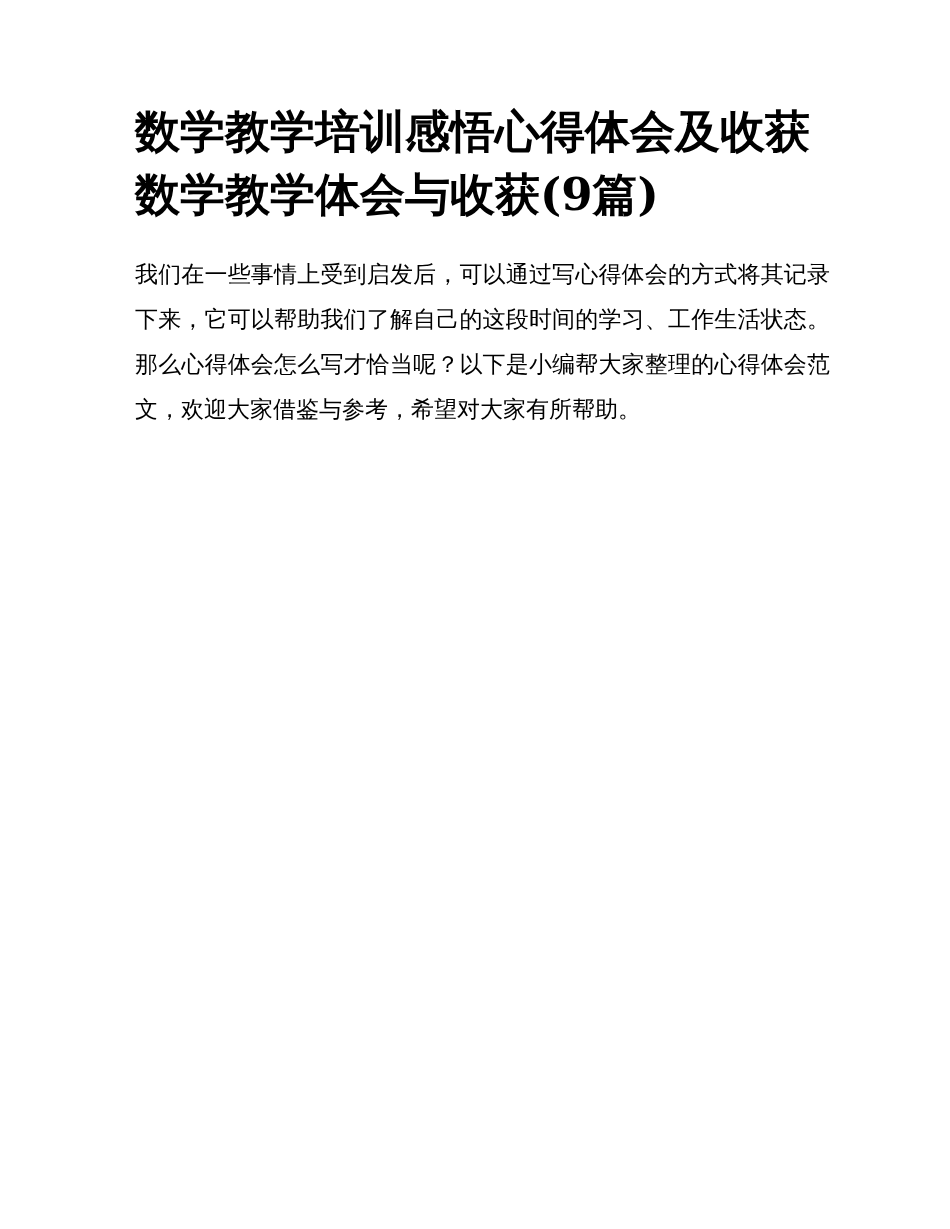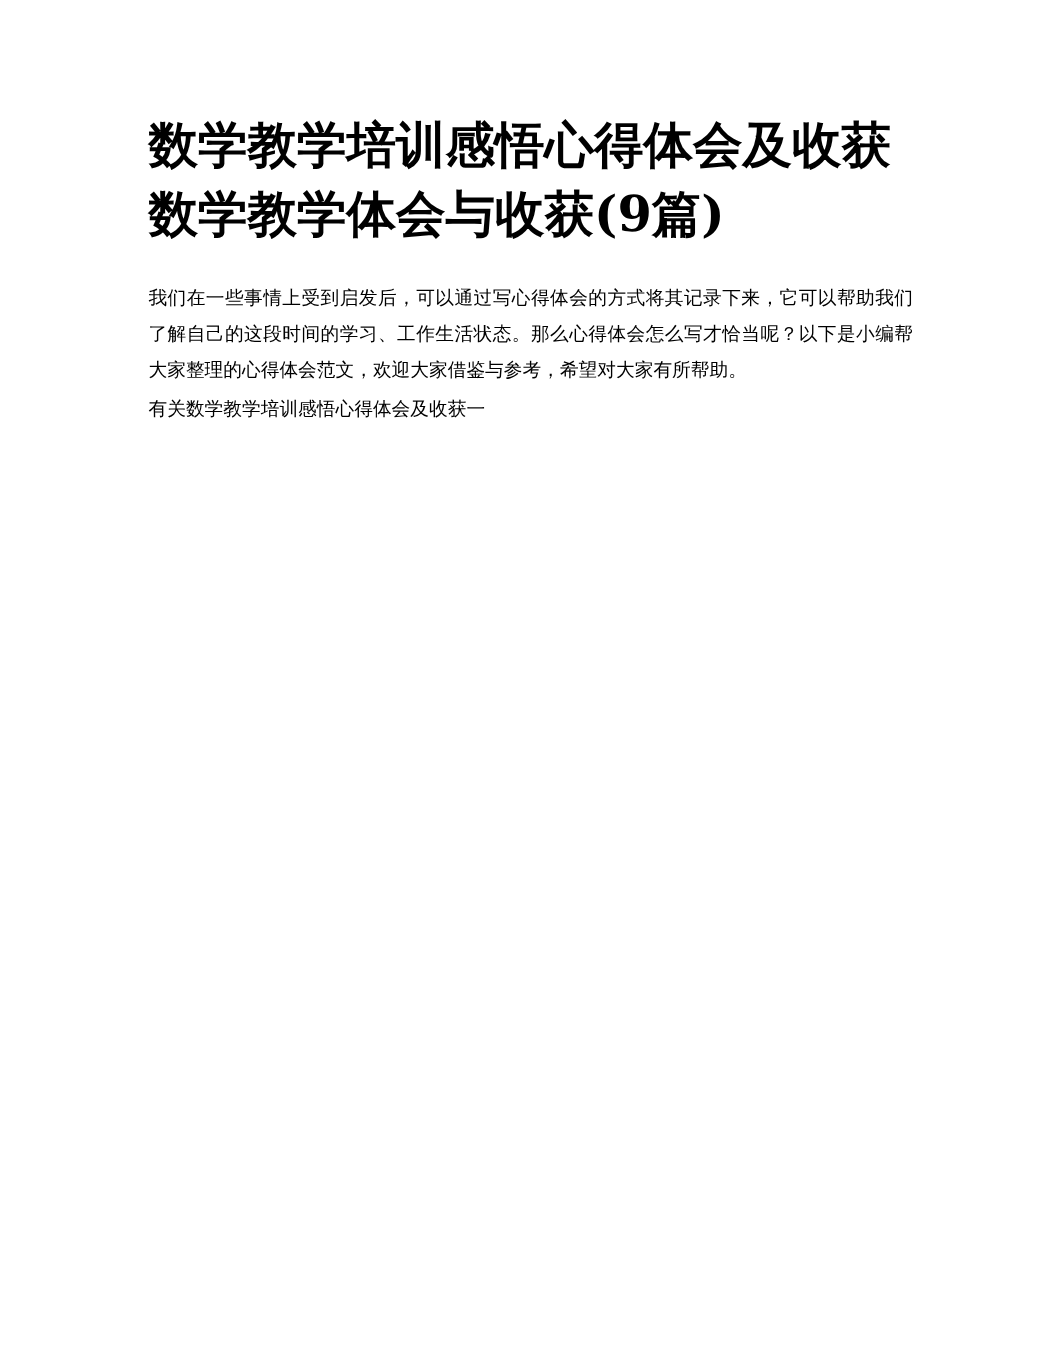--- a/index.html
+++ b/index.html
@@ -25,38 +25,37 @@
     font-family: "DejaVu Serif", "Liberation Serif", serif;
     font-weight: 700;
     font-size: 45px;
     line-height: 1.40;
     letter-spacing: 0px;
     margin: 0 0 28px 0;
     color: #000000;
     word-break: break-all;
   }
   .para {
-    font-family: Liberation Sans, sans-serif;
-    font-size: 17px;
+    font-family: Liberation Mono, monospace;
+    font-size: 23px;
     line-height: 1.95;
     margin: 0 0 2px 0;
     text-align: justify;
     text-justify: inter-ideograph;
     color: #000000;
     word-break: break-all;
   }
   .para.tight {
     margin-bottom: 0;
   }
 </style>
 </head>
 <body>
 
 <div class="page">
 
   <h1 class="doc-title">数学教学培训感悟心得体会及收获 数学教学体会与收获(9篇)</h1>
 
   <p class="para">我们在一些事情上受到启发后，可以通过写心得体会的方式将其记录下来，它可以帮助我们了解自己的这段时间的学习、工作生活状态。那么心得体会怎么写才恰当呢？以下是小编帮大家整理的心得体会范文，欢迎大家借鉴与参考，希望对大家有所帮助。</p>
 
-  <p class="para tight">有关数学教学培训感悟心得体会及收获一</p>
 
 
 </div>
 
 </body></html>

